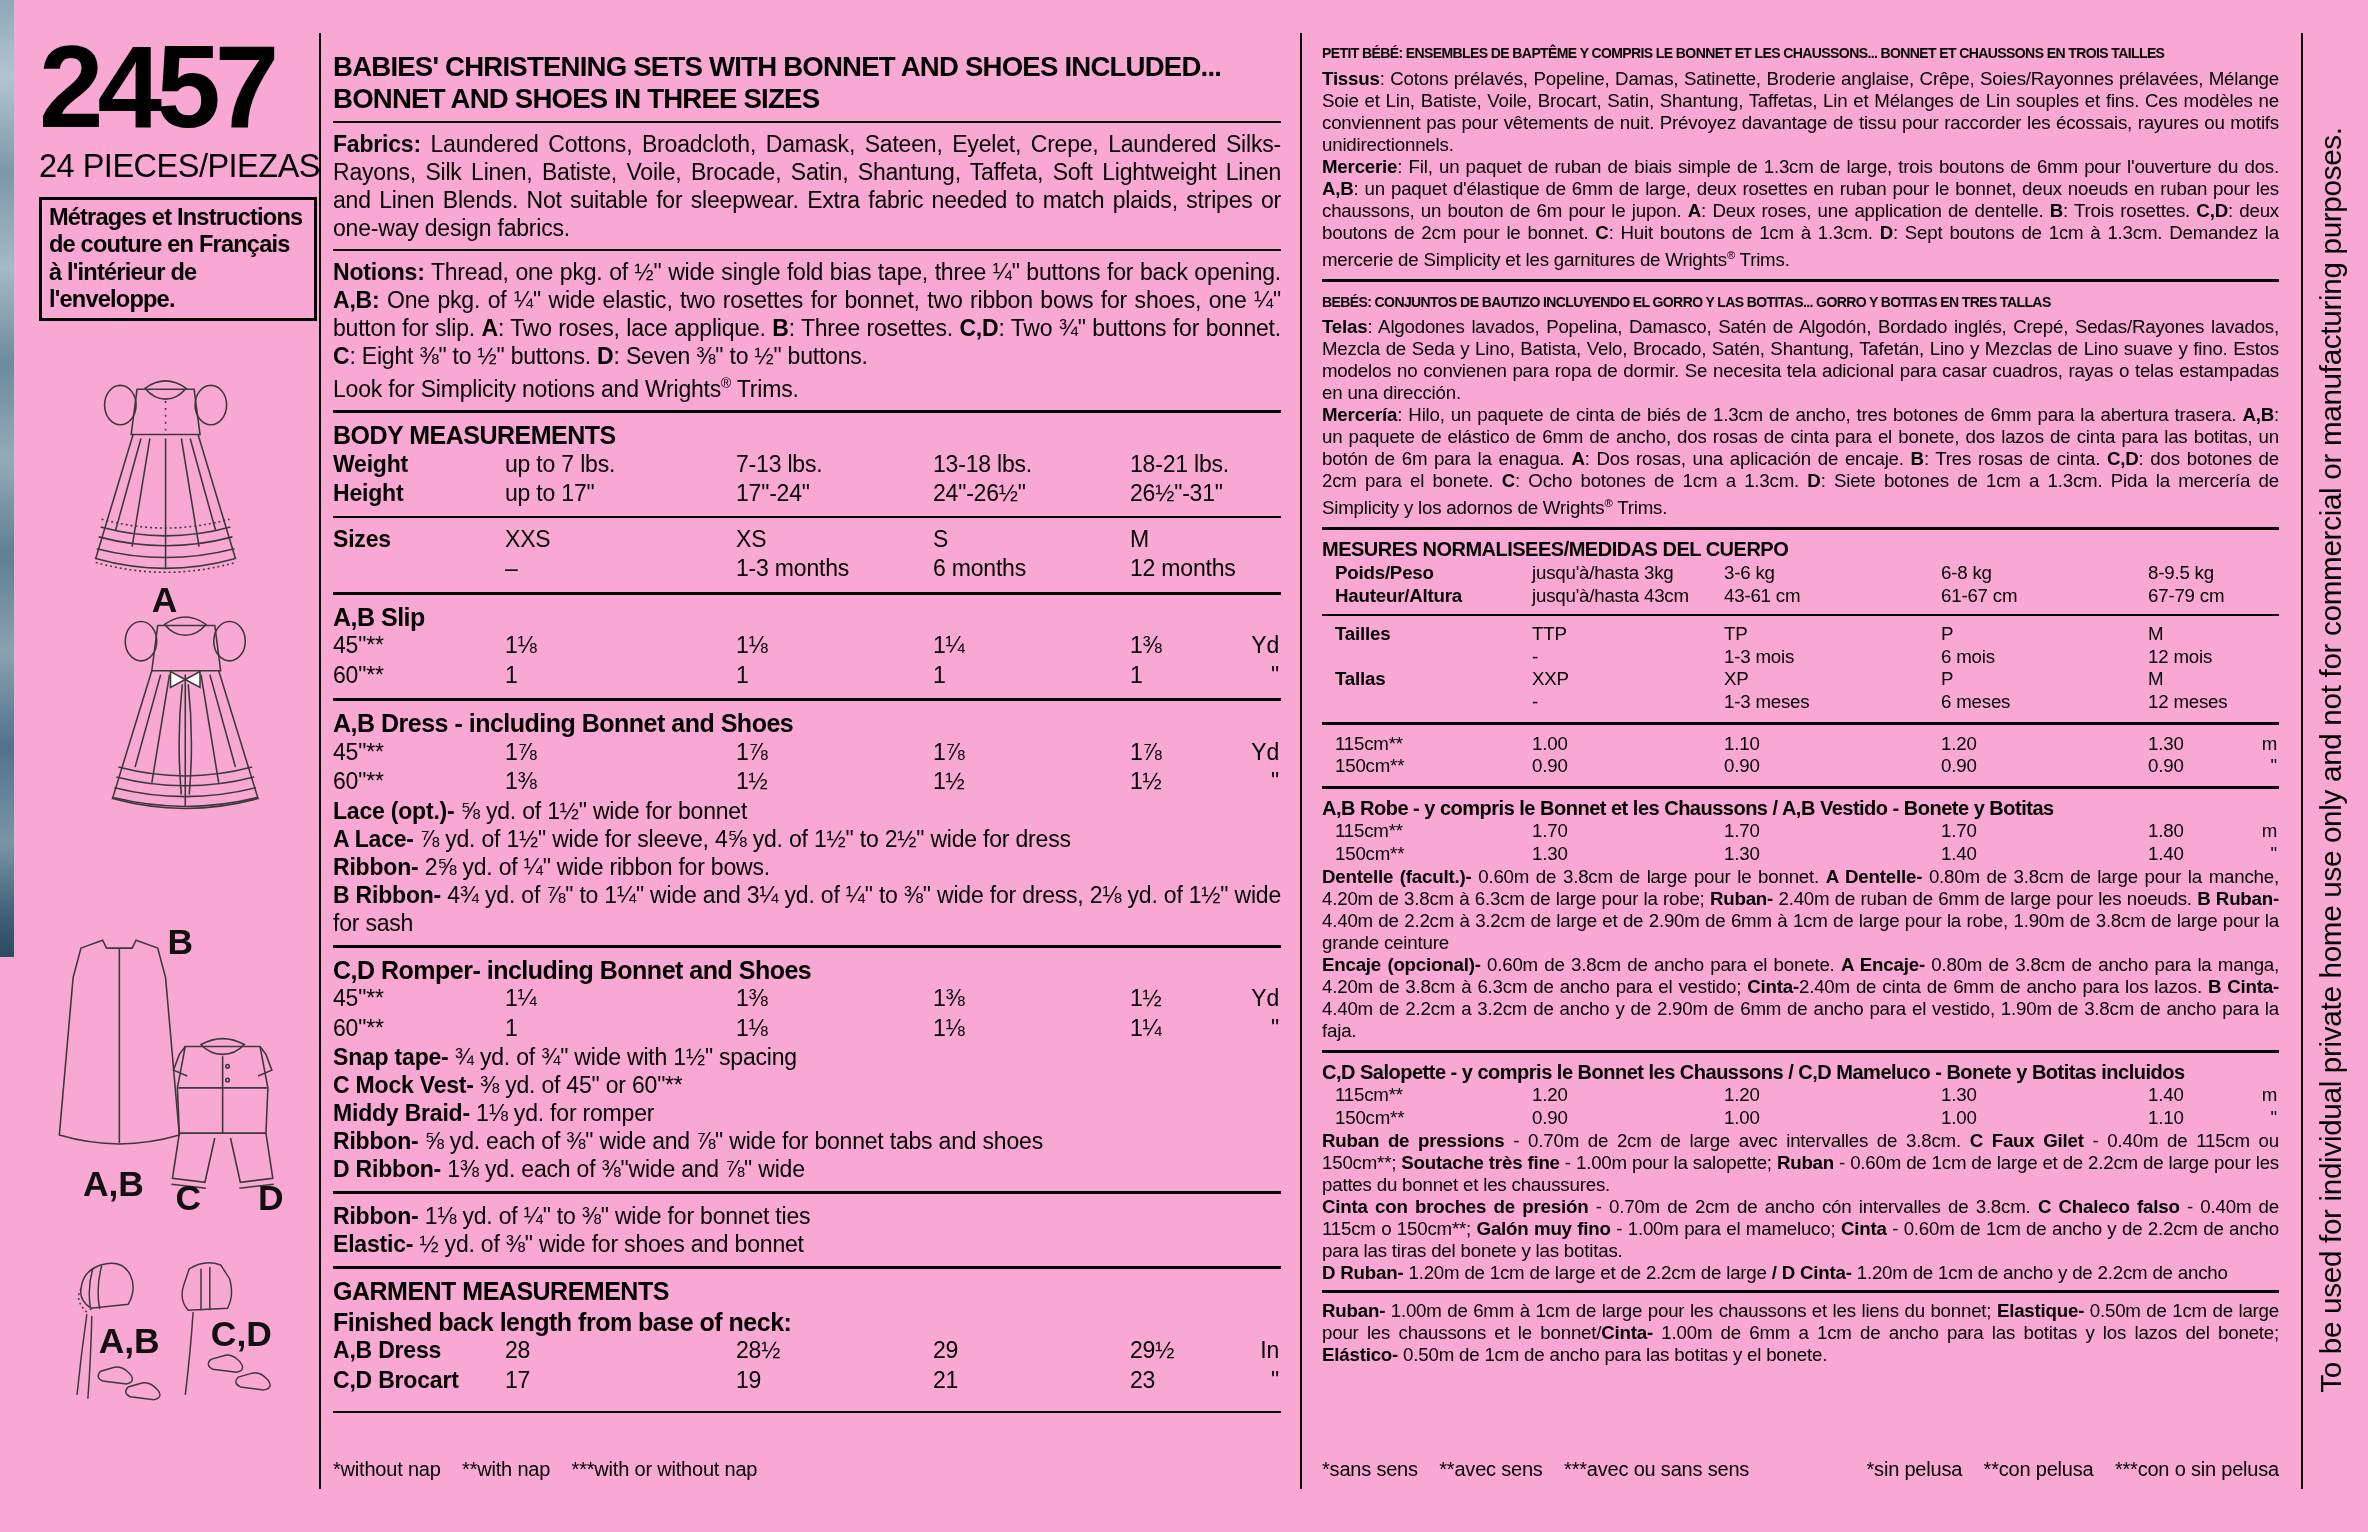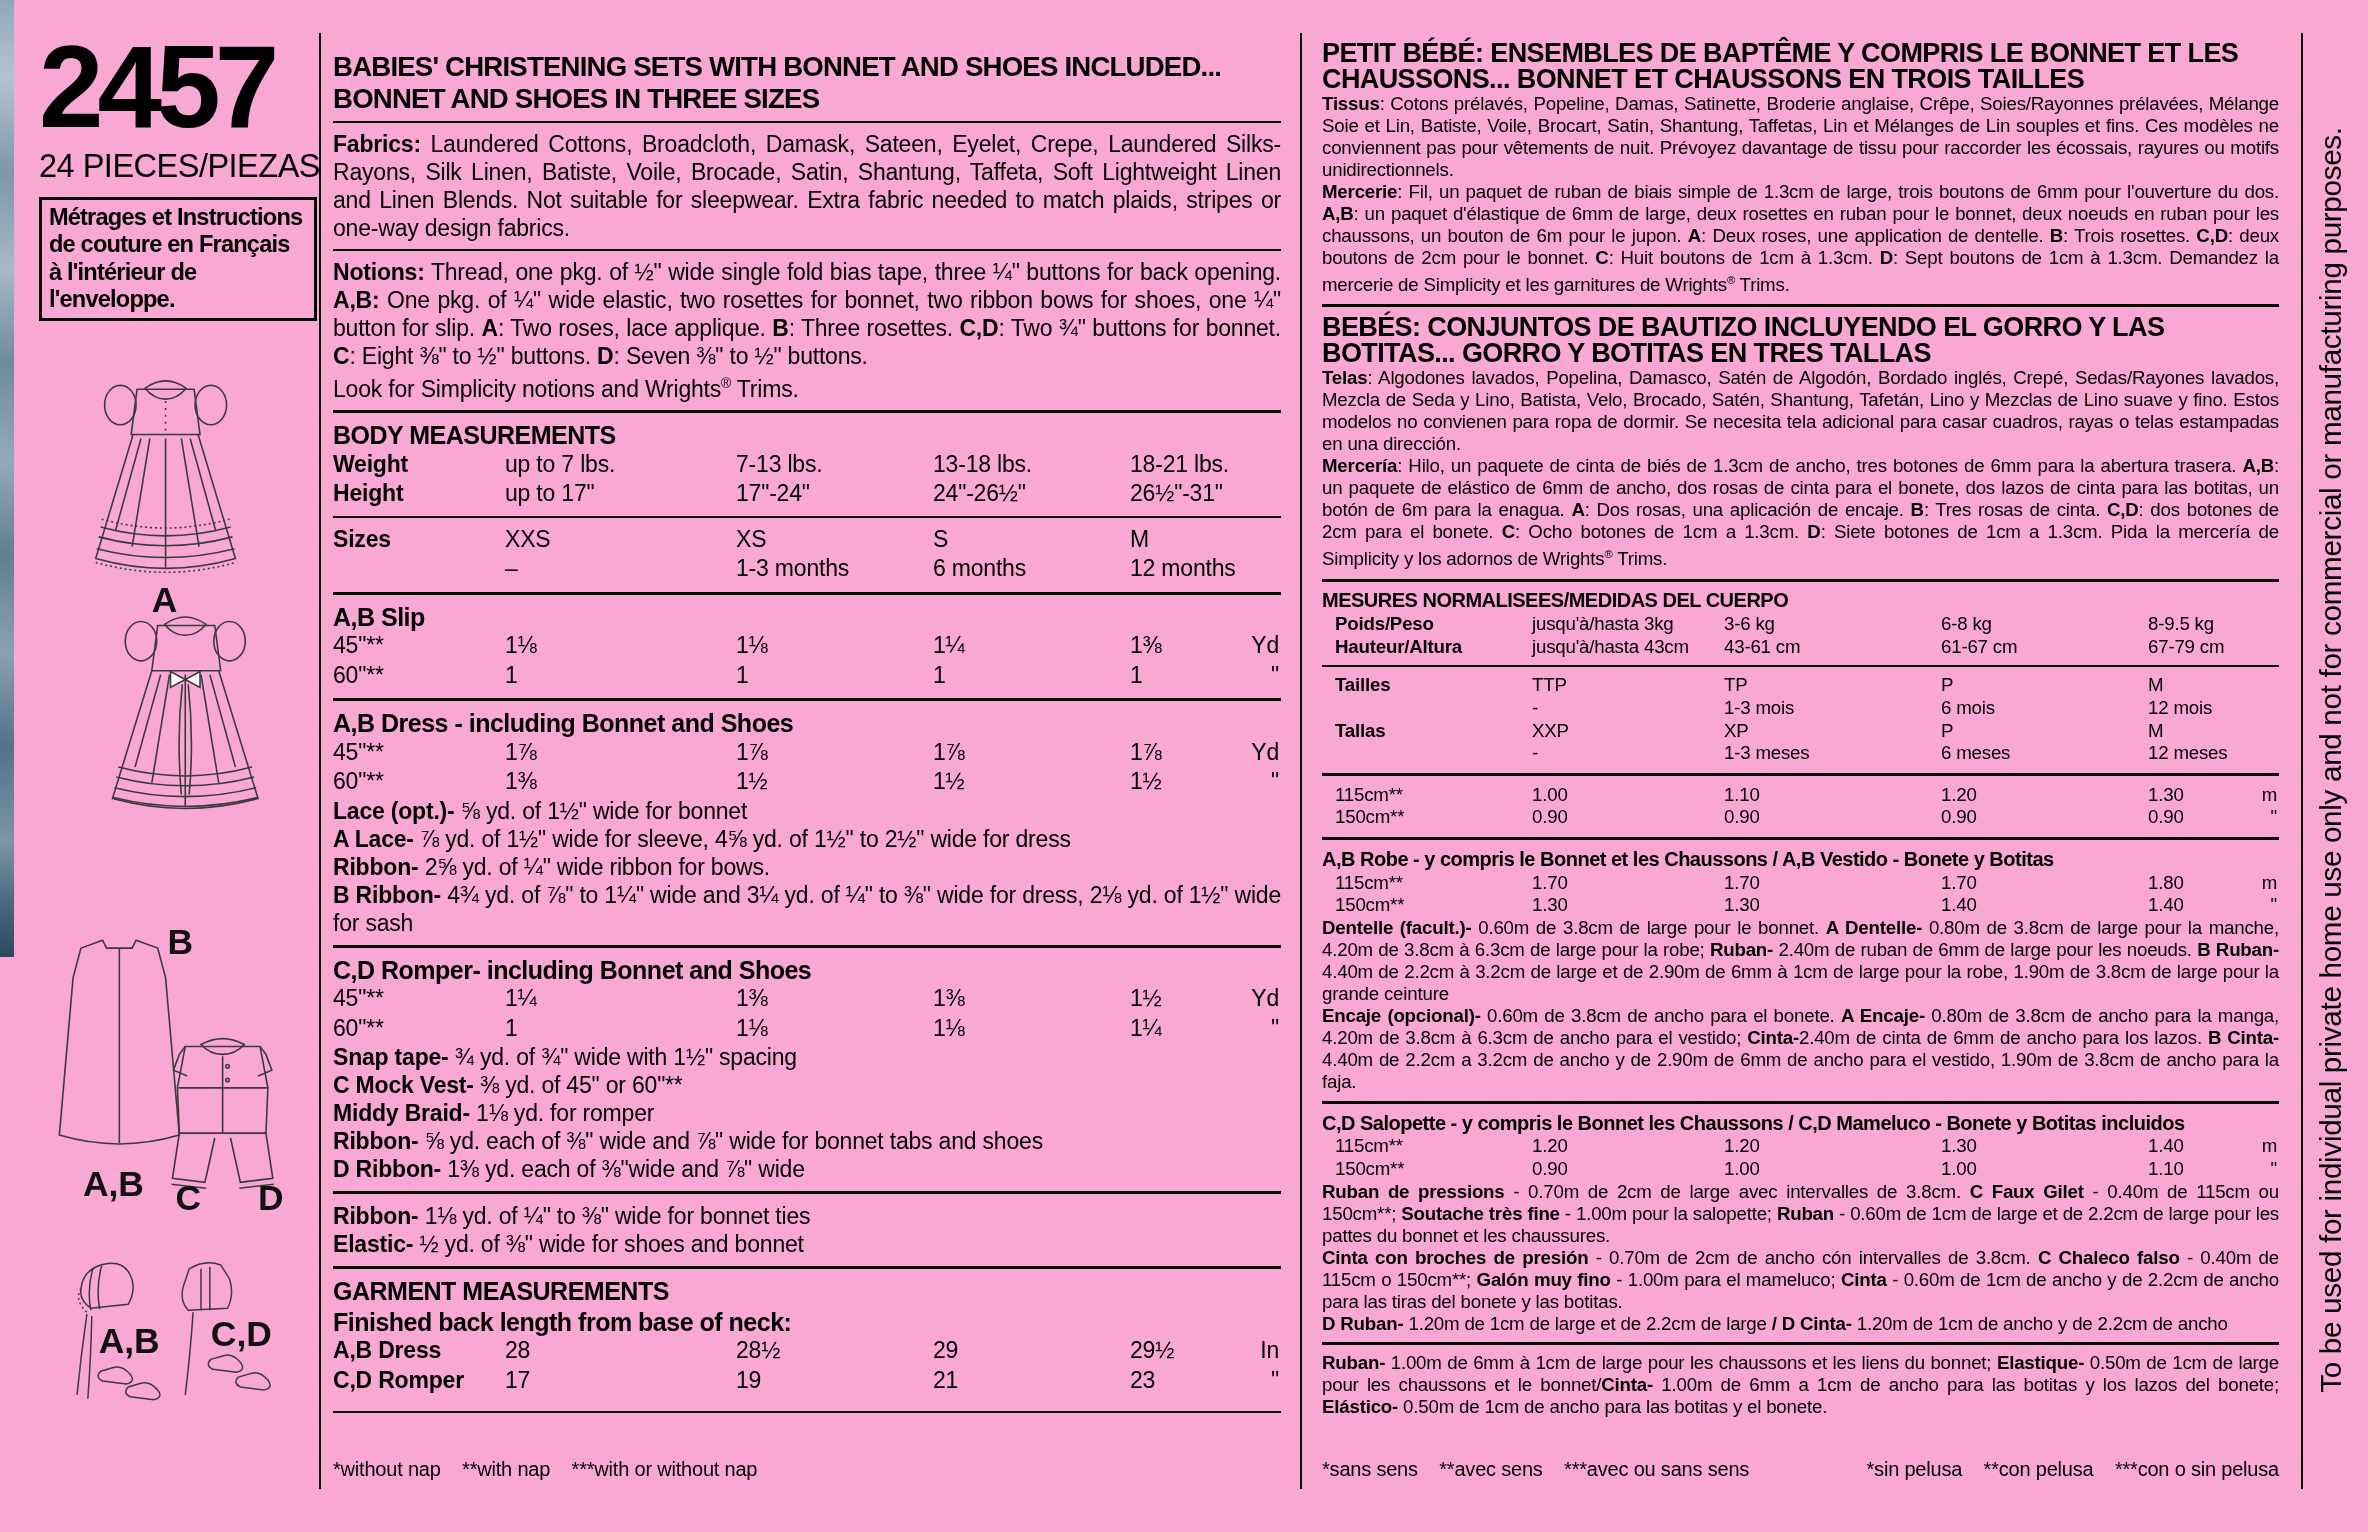--- a/index.html
+++ b/index.html
@@ -27,21 +27,21 @@
   .hr4{border:0;border-top:3.9px solid #000;margin:7.9px 0;}
   .sec{font-size:25px;font-weight:bold;line-height:28.6px;letter-spacing:-0.5px;margin:2px 0 0 0;white-space:nowrap;}
   .mrow{display:grid;align-items:baseline;font-size:23px;line-height:29.6px;letter-spacing:-0.2px;}
   .encols{grid-template-columns:172px 231px 197px 197px 110px 1fr;}
   .frcols{grid-template-columns:197px 192px 217px 207px 96px 1fr;margin-left:13px;}
   .mrow [data-name="cell"]:last-child{text-align:right;padding-right:2px;}
   .b0 [data-name="cell"]:first-child{font-weight:bold;}
   
   #fr-col{position:absolute;left:1322px;top:41px;width:957px;}
   #fr-col .body{font-size:18.7px;line-height:22px;}
-  .fr-title{font-size:27px;font-weight:bold;line-height:25.6px;letter-spacing:-0.6px;text-align:left;margin:0 0 1px 0;}
+  .fr-title{font-size:14px;font-weight:bold;line-height:25.6px;letter-spacing:-0.6px;text-align:left;margin:0 0 1px 0;}
   #fr-col .sec{font-size:20px;line-height:23.6px;}
   #fr-col .mrow{font-size:18.7px;line-height:22.7px;}
   .footnote{position:absolute;top:1458px;font-size:20px;letter-spacing:-0.2px;white-space:pre-wrap;}
   #fn-en{left:333px;width:948px;}
   #fn-intl{left:1322px;width:957px;display:flex;justify-content:space-between;}
   
   .side-text{position:absolute;left:2331px;top:760px;transform:translate(-50%,-50%) rotate(-90deg);
     white-space:nowrap;font-size:29.6px;letter-spacing:-0.3px;}
   sup{font-size:60%;}
   svg .lbl{font-weight:bold;fill:#111;font-size:36px;}
@@ -237,21 +237,21 @@
     <h3 class="sec" data-name="garment-measurements-sub">Finished back length from base of neck:</h3>
     <div class="mrow encols b0" data-name="garment-row">
         <span data-name="cell">A,B Dress</span>
         <span data-name="cell">28</span>
         <span data-name="cell">28½</span>
         <span data-name="cell">29</span>
         <span data-name="cell">29½</span>
         <span data-name="cell">In</span>
       </div>
     <div class="mrow encols b0" data-name="garment-row">
-        <span data-name="cell">C,D Romper</span>
+        <span data-name="cell">C,D Brocart</span>
         <span data-name="cell">17</span>
         <span data-name="cell">19</span>
         <span data-name="cell">21</span>
         <span data-name="cell">23</span>
         <span data-name="cell">"</span>
       </div>
     <hr class="hr2" style="margin-top:15.8px" data-name="divider">
   </div>
 
   <div id="fr-col" data-name="intl-column">

